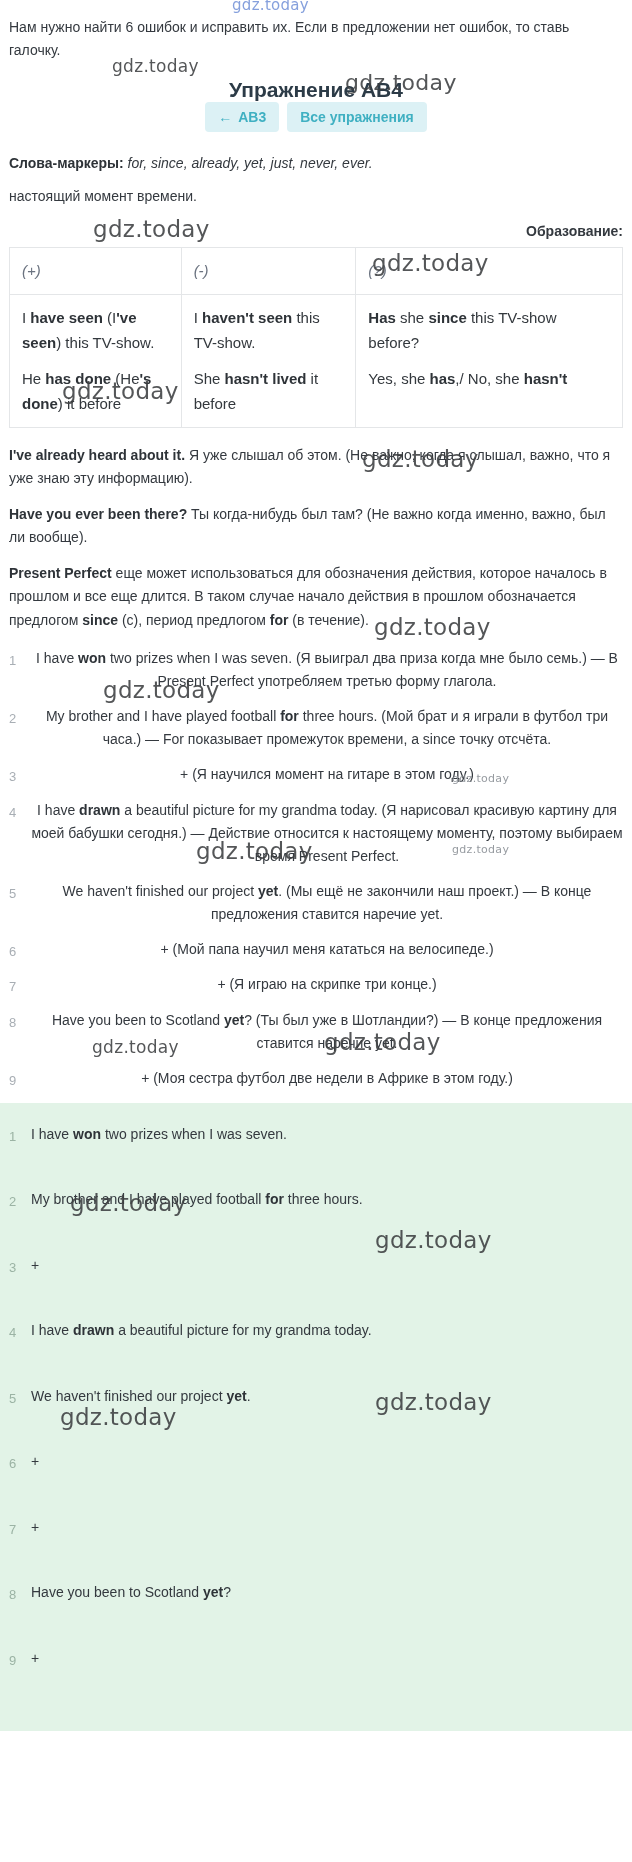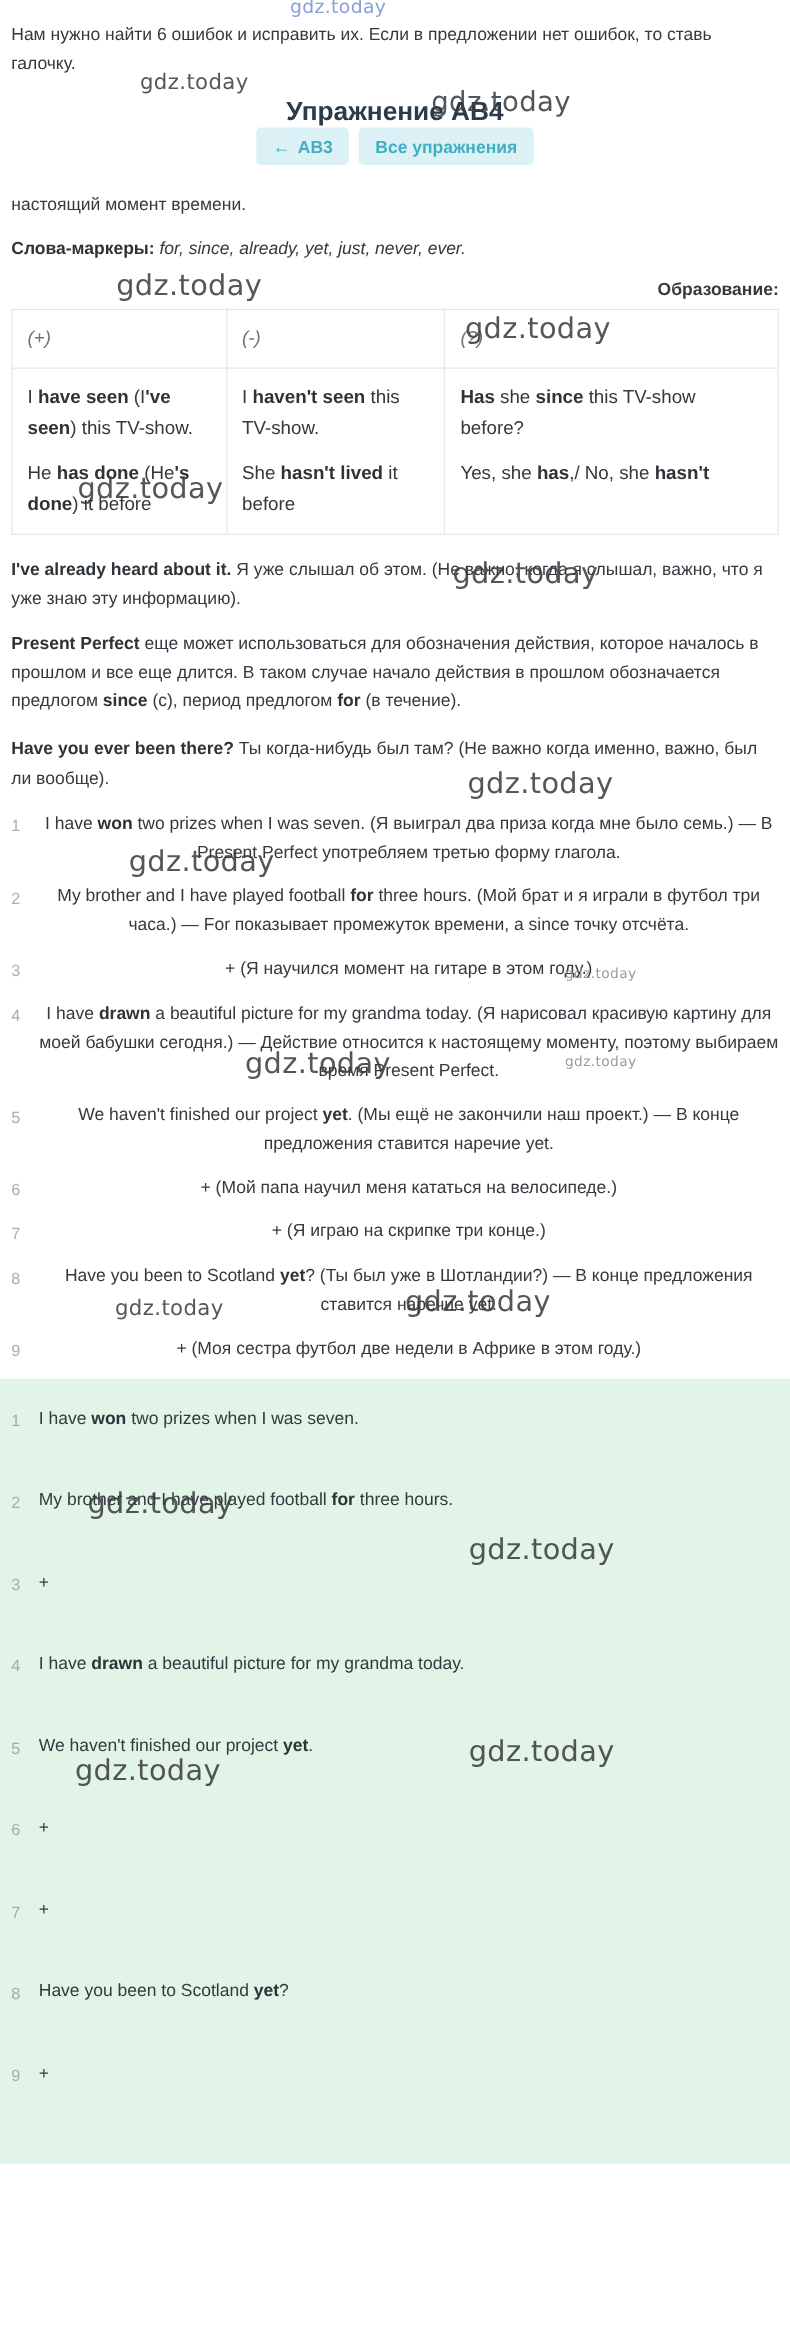--- a/index.html
+++ b/index.html
@@ -119,23 +119,23 @@
       <h1>Упражнение AB4</h1>
       <div class="btns">
         <a class="btn">
           <span class="arrow">←</span>
           <span>AB3</span>
         </a>
         <a class="btn">Все упражнения</a>
       </div>
     </div>
 
+    <p class="txt markers"><b>Слова-маркеры:</b> <i>for, since, already, yet, just, never, ever.</i></p>
+
     <p class="txt theory-fragment">настоящий момент времени.</p>
-
-    <p class="txt markers"><b>Слова-маркеры:</b> <i>for, since, already, yet, just, never, ever.</i></p>
 
     <p class="txt formation-label">Образование:</p>
 
     <table>
       <colgroup>
           <col style="width:28%">
           <col style="width:28.5%">
           <col style="width:43.5%">
         </colgroup>
       <thead>
@@ -157,22 +157,22 @@
           </td>
           <td>
             <p><b>Has</b> she <b>since</b> this TV-show before?</p>
             <p>Yes, she <b>has</b>,/ No, she <b>hasn't</b></p>
           </td>
         </tr>
       </tbody>
     </table>
 
     <p class="txt para"><b>I've already heard about it.</b> Я уже слышал об этом. (Не важно, когда я слышал, важно, что я уже знаю эту информацию).</p>
+    <p class="txt para"><b>Have you ever been there?</b> Ты когда-нибудь был там? (Не важно когда именно, важно, был ли вообще).</p>
     <p class="txt para-last"><b>Present Perfect</b> еще может использоваться для обозначения действия, которое началось в прошлом и все еще длится. В таком случае начало действия в прошлом обозначается предлогом <b>since</b> (с), период предлогом <b>for</b> (в течение).</p>
-    <p class="txt para"><b>Have you ever been there?</b> Ты когда-нибудь был там? (Не важно когда именно, важно, был ли вообще).</p>
 
 
     <div>
       <div class="exp-item">
         <span class="num">1</span>
         <div class="body txt">I have <b>won</b> two prizes when I was seven. (Я выиграл два приза когда мне было семь.) — В Present Perfect употребляем третью форму глагола.</div>
       </div>
       <div class="exp-item">
         <span class="num">2</span>
         <div class="body txt">My brother and I have played football <b>for</b> three hours. (Мой брат и я играли в футбол три часа.) — For показывает промежуток времени, а since точку отсчёта.</div>

